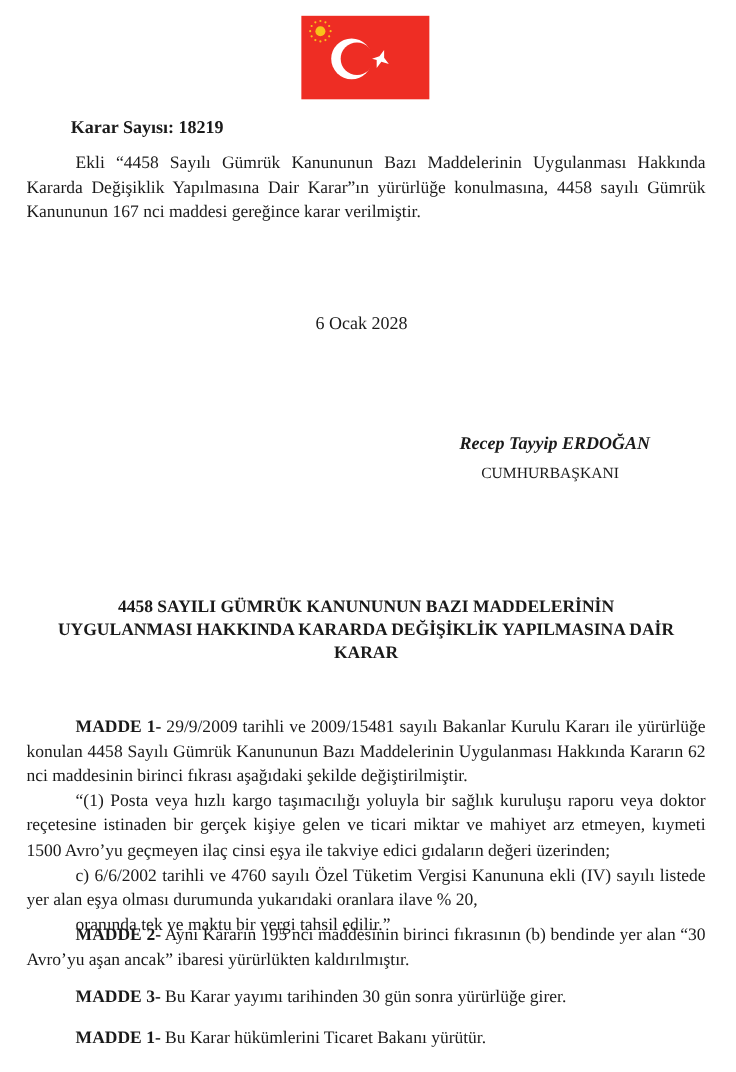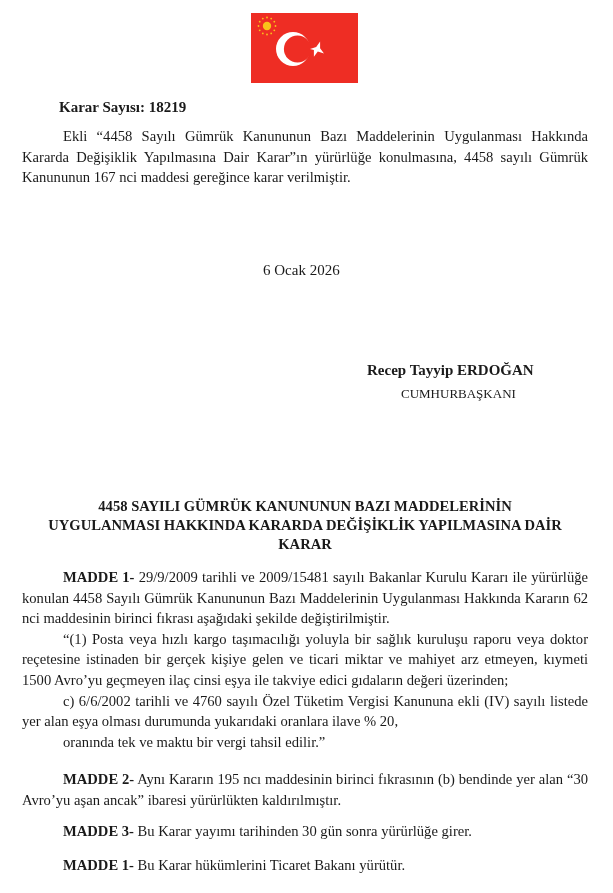--- a/index.html
+++ b/index.html
@@ -8,27 +8,27 @@
     font-family: "Liberation Serif", "DejaVu Serif", serif;
     color: #1a1a1a; font-size: 14.6px;
   }
   .abs { position: absolute; }
   .flag { left: 251px; top: 13px; width: 107px; height: 70px; }
   .karar-no { left: 59px; top: 99px; font-weight: bold; font-size: 15px; }
   .para { left: 22px; width: 566px; line-height: 20.6px; text-align: justify; }
   .para .first { text-indent: 41px; }
   .intro { top: 126px; }
   .date { left: 263px; top: 262px; font-size: 15px; }
-  .signer { left: 367px; top: 362px; font-weight: bold; font-size: 15px; }
+  .signer { left: 383px; top: 362px; font-weight: bold; font-size: 15px; font-style: italic; }
   .office { left: 401px; top: 386px; font-size: 13px; }
   .title {
     left: 22px; width: 566px; top: 497px; text-align: center;
     font-weight: bold; font-size: 14.6px; line-height: 19px;
   }
-  .body-block { top: 567px; }
+  .body-block { top: 596px; }
   .line { display: block; }
   .ind { padding-left: 41px; }
   b.madde { font-weight: bold; }
   .m2 { top: 769px; }
   .m3 { top: 821px; }
   .m4 { top: 855px; }
 </style>
 </head>
 <body>
 
@@ -55,21 +55,21 @@
     <polygon fill="#ffffff" points="59,36 65.2,33.9 69.1,28.6 69.1,35.2 73.0,40.4 66.8,38.4 62.9,43.7 62.9,37.1 59,36" transform="rotate(0 66 36)"></polygon>
   </svg>
 </div>
 
 <div class="abs karar-no">Karar Sayısı: 18219</div>
 
 <div class="abs para intro">
   <div class="first">Ekli “4458 Sayılı Gümrük Kanununun Bazı Maddelerinin Uygulanması Hakkında Kararda Değişiklik Yapılmasına Dair Karar”ın yürürlüğe konulmasına, 4458 sayılı Gümrük Kanununun 167 nci maddesi gereğince karar verilmiştir.</div>
 </div>
 
-<div class="abs date">6 Ocak 2026</div>
+<div class="abs date">6 Ocak 2028</div>
 
 <div class="abs signer">Recep Tayyip ERDOĞAN</div>
 <div class="abs office">CUMHURBAŞKANI</div>
 
 <div class="abs title">
   <span class="line">4458 SAYILI GÜMRÜK KANUNUNUN BAZI MADDELERİNİN</span>
   <span class="line">UYGULANMASI HAKKINDA KARARDA DEĞİŞİKLİK YAPILMASINA DAİR</span>
   <span class="line">KARAR</span>
 </div>
 

